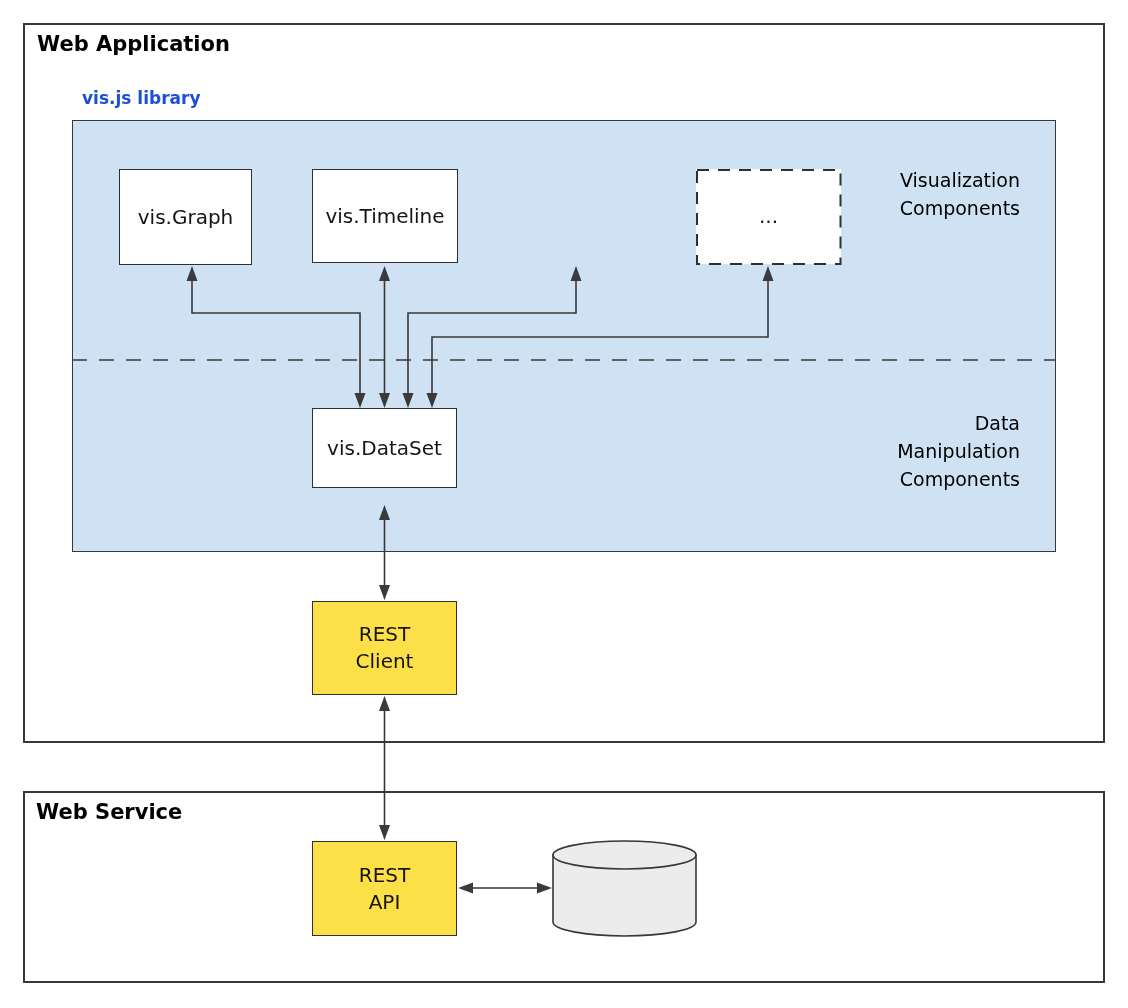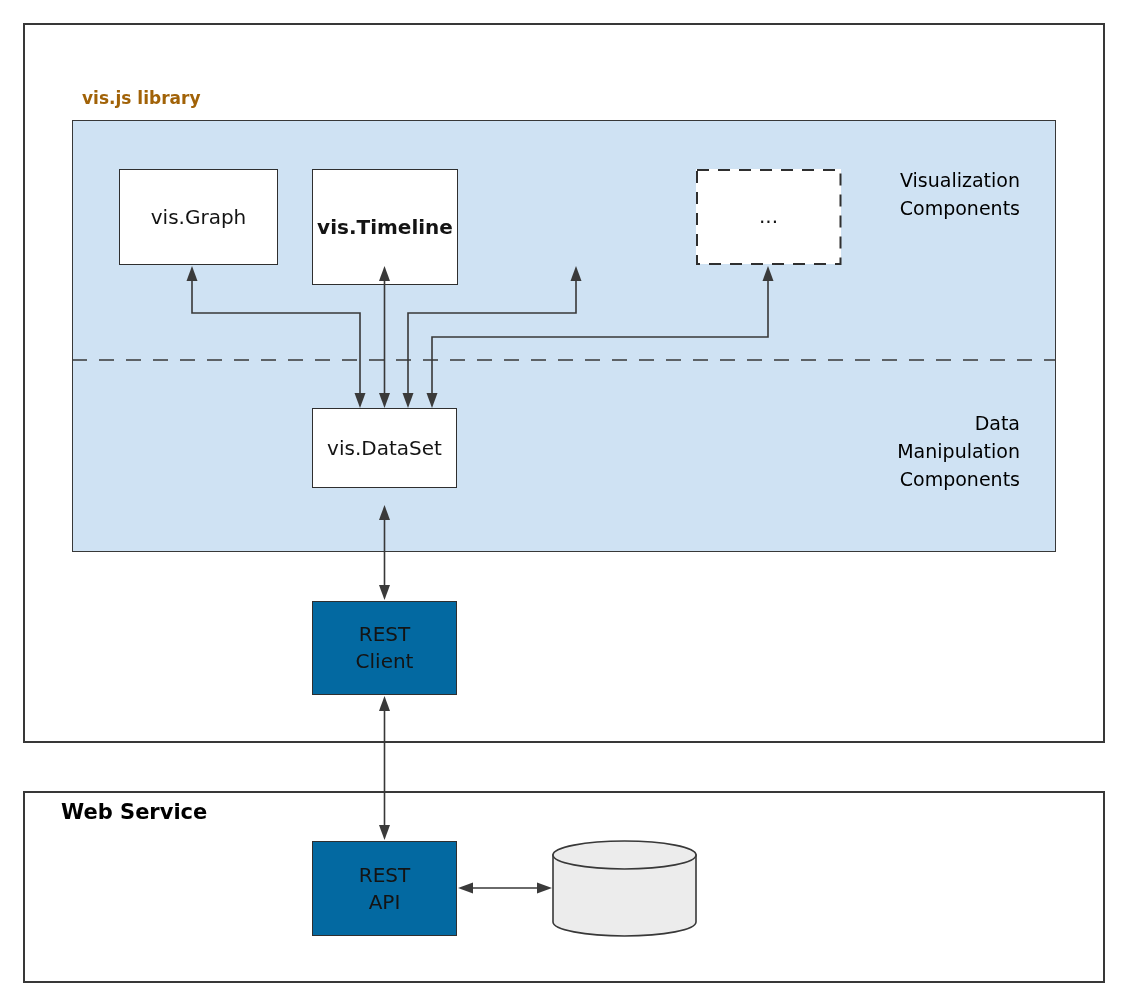--- a/index.html
+++ b/index.html
@@ -12,71 +12,72 @@
     position:absolute; background:#ffffff; border:2px solid #383838;
   }
   .panel {
     position:absolute; background:#cfe2f3; border:1.5px solid #383838;
   }
   .big-title {
     position:absolute; font-size:21px; font-weight:bold; color:#000000;
     white-space:nowrap;
   }
   .sub-title {
-    position:absolute; font-size:17px; font-weight:bold; color:#a16207;
+    position:absolute; font-size:17px; font-weight:bold; color:#1d4ed8;
     white-space:nowrap;
   }
   .node {
     position:absolute; display:flex; align-items:center; justify-content:center;
     text-align:center; font-size:20px; line-height:27px; color:#141414;
     white-space:pre-line;
   }
   .node.white { background:#ffffff; border:1.6px solid #2f2f2f; }
-  .node.gray  { background:#0369a1; border:1.6px solid #2f2f2f; }
+  .node.gray  { background:#fde047; border:1.6px solid #2f2f2f; }
   .node.borderless { background:#ffffff; border:none; }
   .side-label {
     position:absolute; font-size:19px; font-weight:normal; color:#000000;
     line-height:28px; text-align:right; white-space:pre-line;
   }
   .cyl-label {
     position:absolute; display:flex; align-items:center; justify-content:center;
     font-size:20px; color:#141414; text-align:center;
   }
   svg.overlay {
     position:absolute; left:0; top:0; width:1128px; height:1008px;
     pointer-events:none;
   }
 </style>
 </head>
 <body>
 
 <div class="stage">
 
   <div class="frame" style="left:23px; top:23px; width:1082px; height:720px;"></div>
+  <div class="big-title" style="left:37px; top:32px;">Web Application</div>
 
   <div class="sub-title" style="left:82px; top:88px;">vis.js library</div>
   <div class="panel" style="left:72px; top:120px; width:984px; height:432px;"></div>
 
-  <div class="node white" style="left:119px; top:169px; width:159px; height:96px;">vis.Graph</div>
-  <div class="node white" style="left:312px; top:169px; width:146px; height:116px;font-weight:bold;">vis.Timeline</div>
+  <div class="node white" style="left:119px; top:169px; width:133px; height:96px;">vis.Graph</div>
+  <div class="node white" style="left:312px; top:169px; width:146px; height:94px;">vis.Timeline</div>
   <div class="node borderless" style="left:696px; top:169px; width:145px; height:95px;">...</div>
 
   <div class="side-label" style="left:800px; top:166px; width:220px;">Visualization
 Components</div>
   <div class="side-label" style="left:800px; top:409px; width:220px;">Data
 Manipulation
 Components</div>
 
   <div class="node white" style="left:312px; top:408px; width:145px; height:80px;">vis.DataSet</div>
 
   <div class="node gray" style="left:312px; top:601px; width:145px; height:94px;">REST
 Client</div>
 
   <div class="frame" style="left:23px; top:791px; width:1082px; height:192px;"></div>
-  <div class="big-title" style="left:36px; top:800px;margin-left:25px;">Web Service</div>
+  <div class="big-title" style="left:36px; top:800px;">Web Service</div>
 
   <div class="node gray" style="left:312px; top:841px; width:145px; height:95px;">REST
 API</div>
 
   <div class="cyl-label" style="left:553px; top:858px; width:143px; height:70px;">Data</div>
 
   <svg class="overlay" viewBox="0 0 1128 1008">
 
     <rect x="697" y="170" width="143.5" height="94" fill="none" stroke="#2f2f2f" stroke-width="2" stroke-dasharray="12,9"></rect>
 

